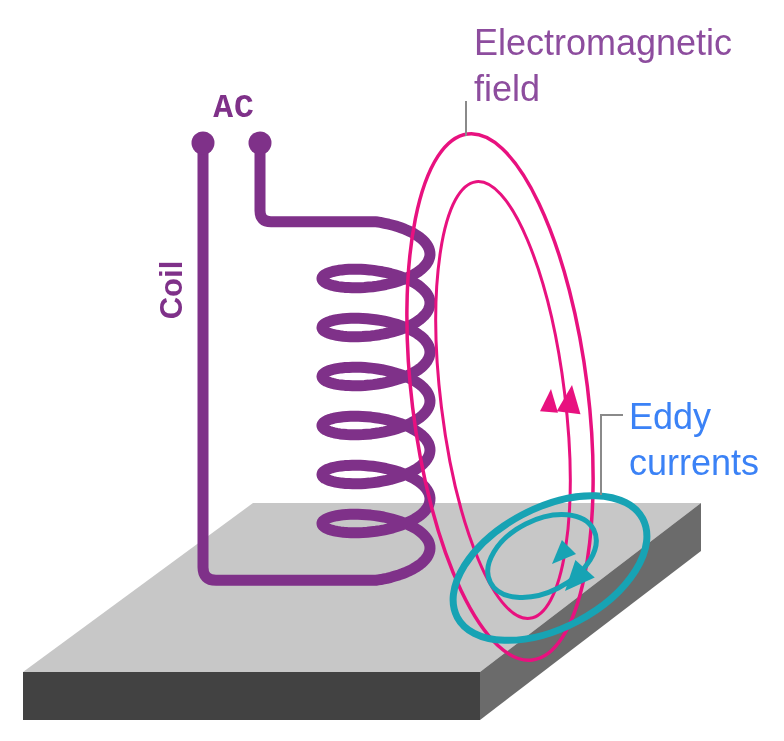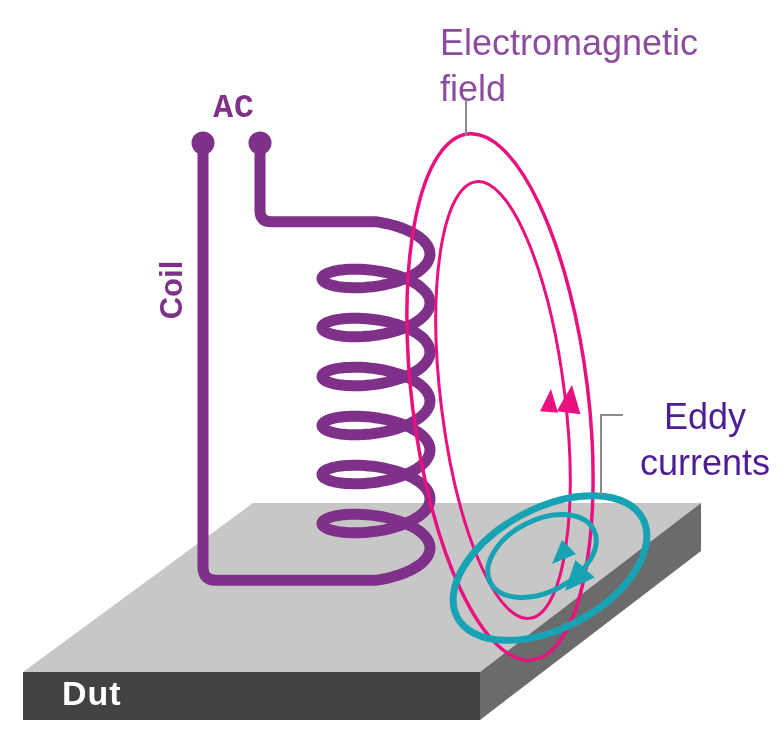--- a/index.html
+++ b/index.html
@@ -56,22 +56,21 @@
 
     <ellipse cx="0" cy="0" rx="105" ry="60" fill="none" stroke-width="7" transform="translate(550,568) rotate(-28)" stroke="#17a3b4"></ellipse>
     <ellipse cx="0" cy="0" rx="58" ry="36" fill="none" stroke-width="5" transform="translate(542,556) rotate(-27)" stroke="#17a3b4"></ellipse>
     <path d="M0 0 L-10 24 L10 24 Z" transform="translate(552,564) rotate(225)" fill="#17a3b4"></path>
     <path d="M0 0 L-13 30 L13 30 Z" transform="translate(565,591) rotate(222)" fill="#17a3b4"></path>
 
     <line x1="466" y1="101" x2="466" y2="136" stroke-width="2" stroke="#8a8a8a"></line>
     <polyline points="623,415 601,415 601,495" fill="none" stroke-width="2" stroke="#8a8a8a"></polyline>
   </svg>
 
-  <div class="label label-field" style="color: rgb(141, 77, 158);">Electromagnetic field</div>
+  <div class="label label-field" style="color: rgb(141, 77, 158); margin-left: 34px;">Electromagnetic field</div>
 
-  <div class="label label-eddy" style="color: #4c1d95; text-align: center;">Eddy currents</div>
+  <div class="label label-eddy" style="color: #3b82f6;">Eddy currents</div>
 
   <div class="label label-ac" style="color: rgb(127, 49, 137); font-family: Liberation Mono, monospace;">AC</div>
 
   <div class="label label-coil" style="color: rgb(127, 49, 137);">Coil</div>
 
-  <div class="label label-dut" style="color: rgb(255, 255, 255);">Dut</div>
 </div>
 
 </body></html>

